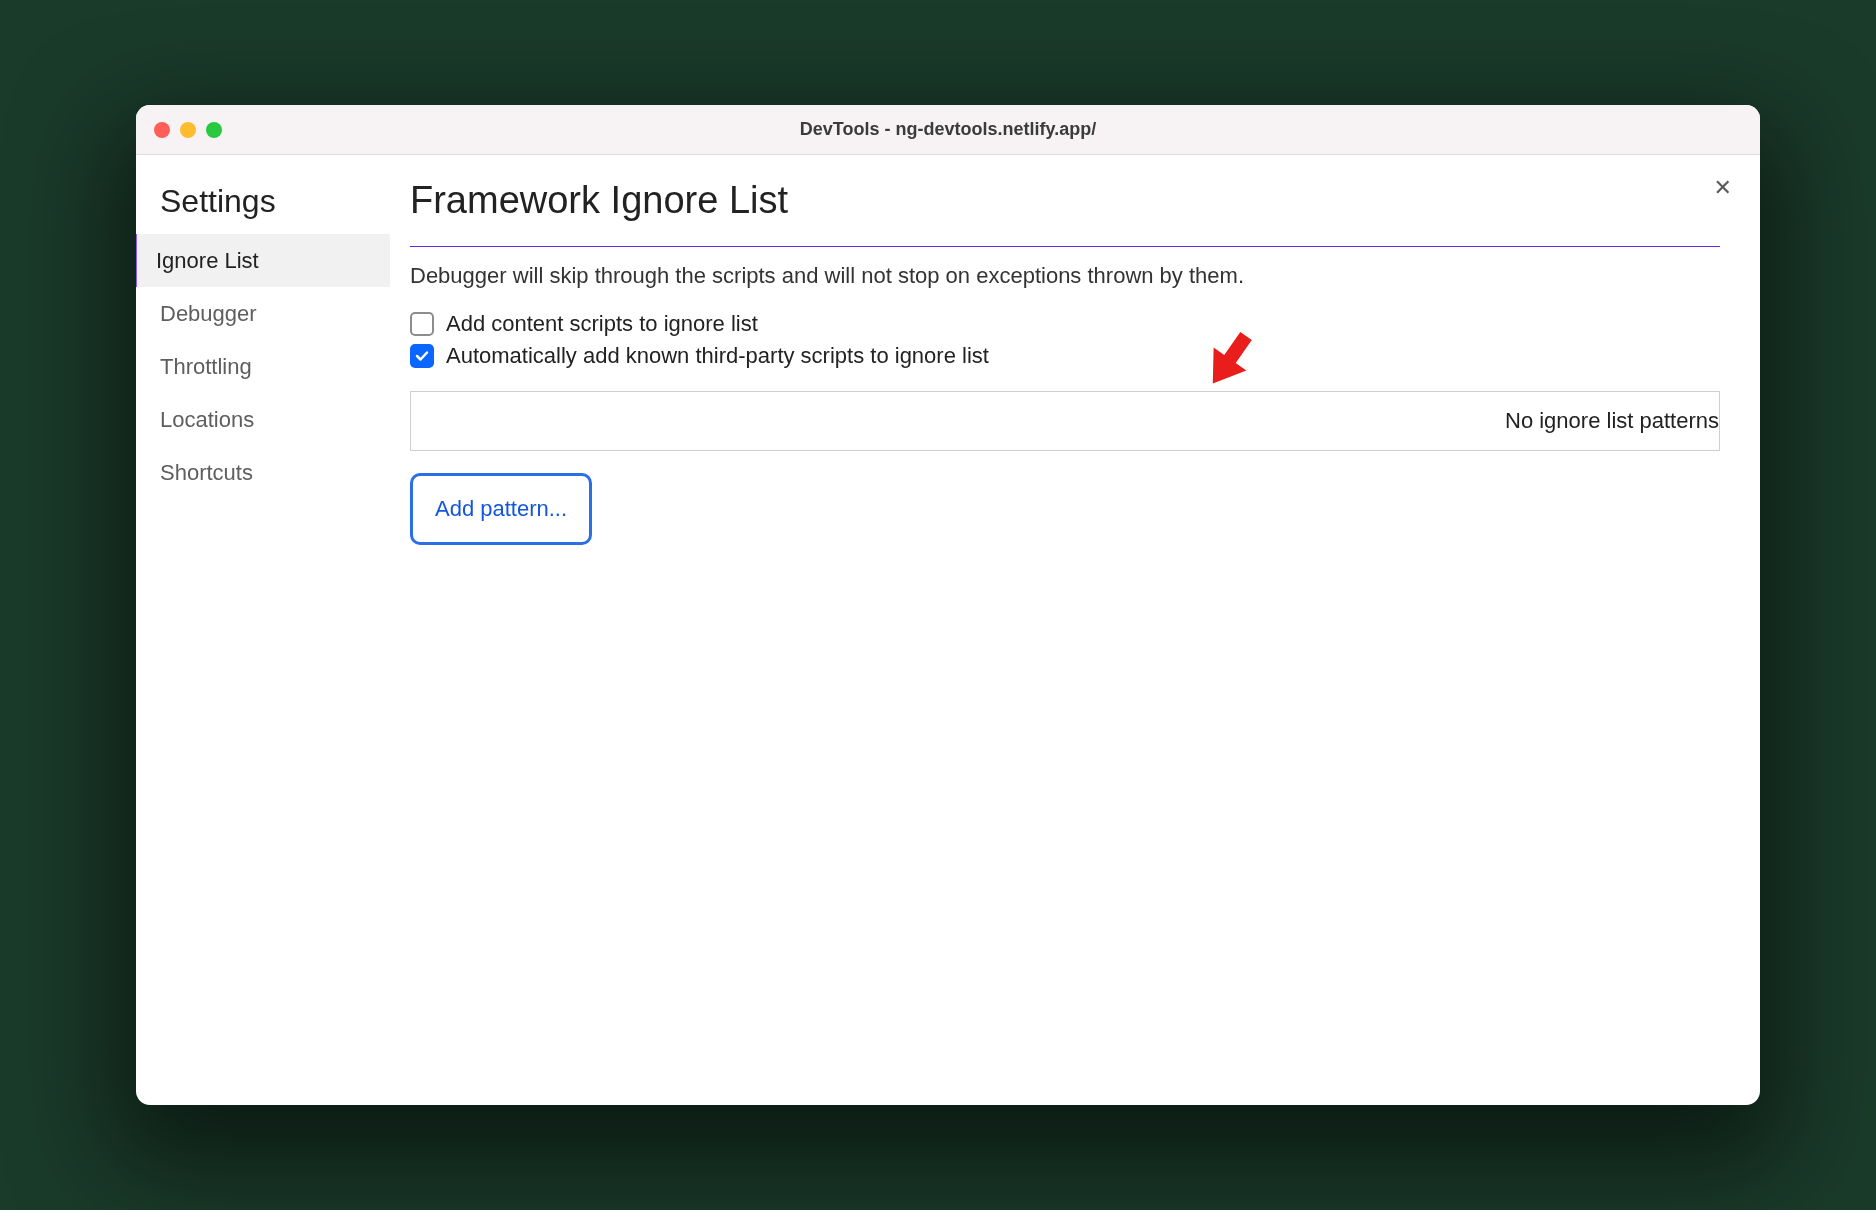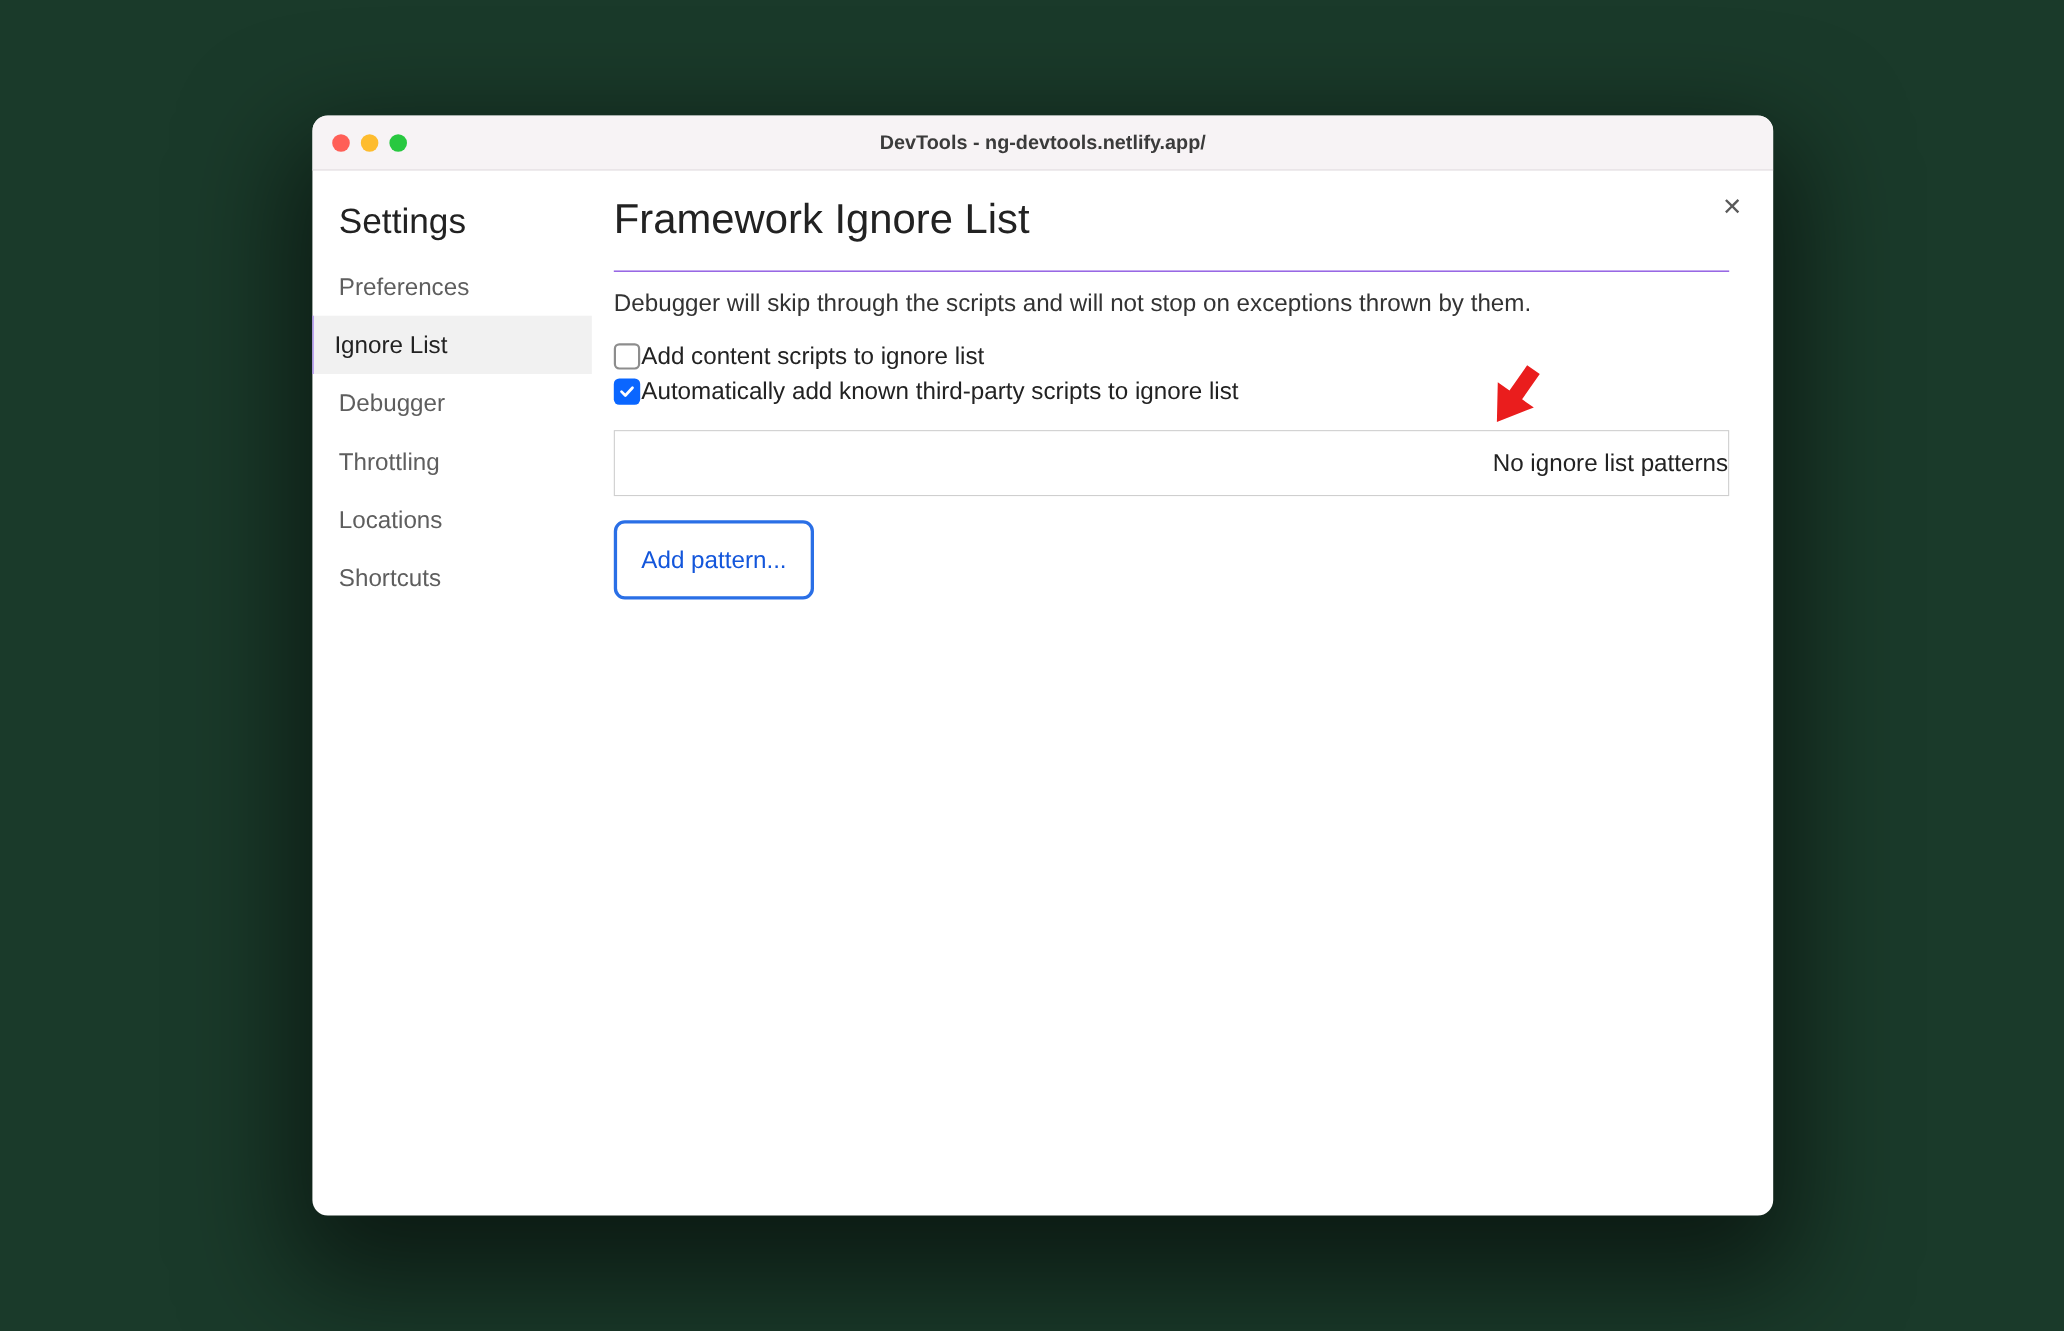--- a/index.html
+++ b/index.html
@@ -10,21 +10,21 @@
     body {
       font-family: -apple-system, BlinkMacSystemFont, "Segoe UI", Helvetica, Arial, sans-serif;
       background: #1a3a2a;
       width: 1876px;
       height: 1210px;
       display: flex;
       align-items: center;
       justify-content: center;
     }
     .window {
-      width: 1328px;
+      width: 1624px;
       height: 1000px;
       background: #ffffff;
       border-radius: 14px;
       box-shadow: 0 40px 100px 20px rgba(0,0,0,0.55);
       overflow: hidden;
       display: flex;
       flex-direction: column;
       margin-left: 20px;
     }
     .titlebar {
@@ -109,21 +109,21 @@
       margin-bottom: 16px;
     }
     .description {
       font-size: 22px;
       color: #333;
       margin-bottom: 22px;
     }
     .checkbox-row {
       display: flex;
       align-items: center;
-      gap: 1px;
+      gap: 12px;
       margin-bottom: 6px;
       position: relative;
     }
     .checkbox {
       width: 24px;
       height: 24px;
       border-radius: 5px;
       display: inline-flex;
       align-items: center;
       justify-content: center;
@@ -180,21 +180,20 @@
       <div class="traffic-light tl-max"></div>
     </div>
     <div class="title">DevTools - ng-devtools.netlify.app/</div>
   </div>
 
   <div class="content">
     <div class="close-x">✕</div>
 
     <div class="sidebar">
       <div class="settings-heading">Settings</div>
-      <div class="sidebar-item">Preferences</div>
       <div class="sidebar-item active">Ignore List</div>
       <div class="sidebar-item">Debugger</div>
       <div class="sidebar-item">Throttling</div>
       <div class="sidebar-item">Locations</div>
       <div class="sidebar-item">Shortcuts</div>
     </div>
 
     <div class="main">
       <div class="main-heading">Framework Ignore List</div>
       <div class="description">Debugger will skip through the scripts and will not stop on exceptions thrown by them.</div>

